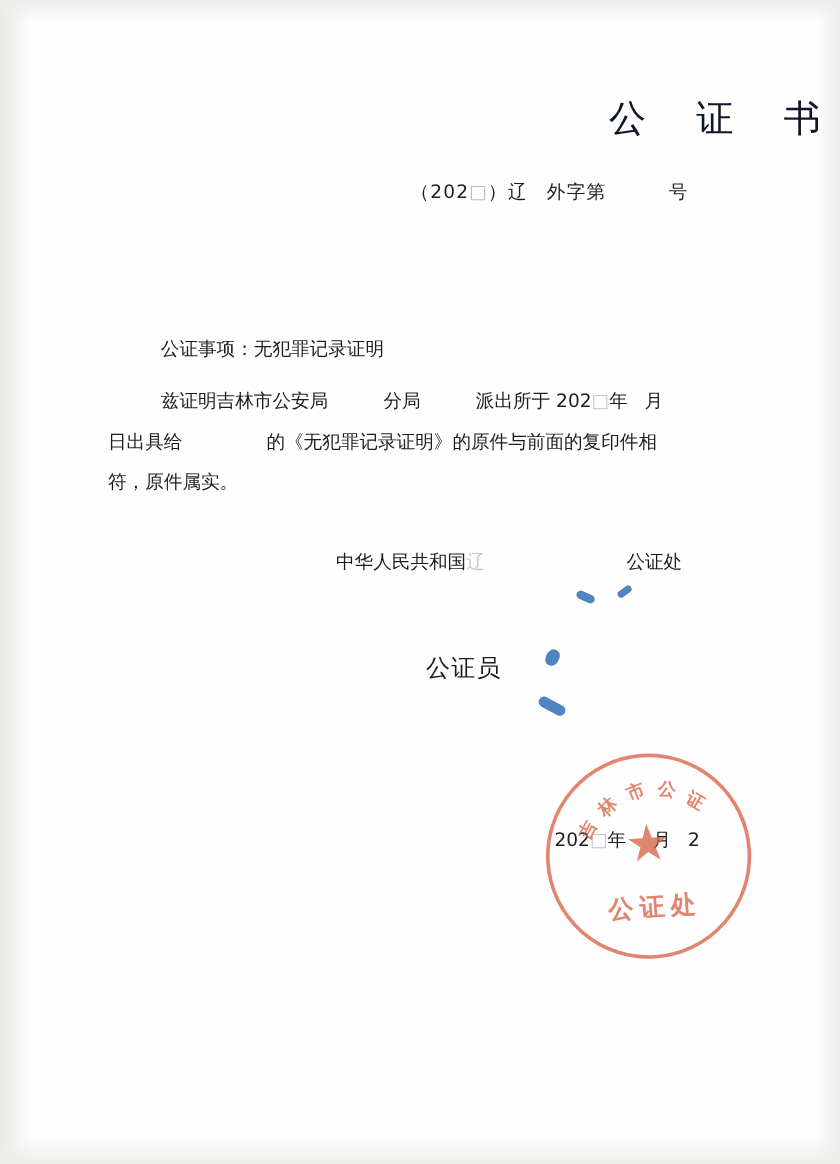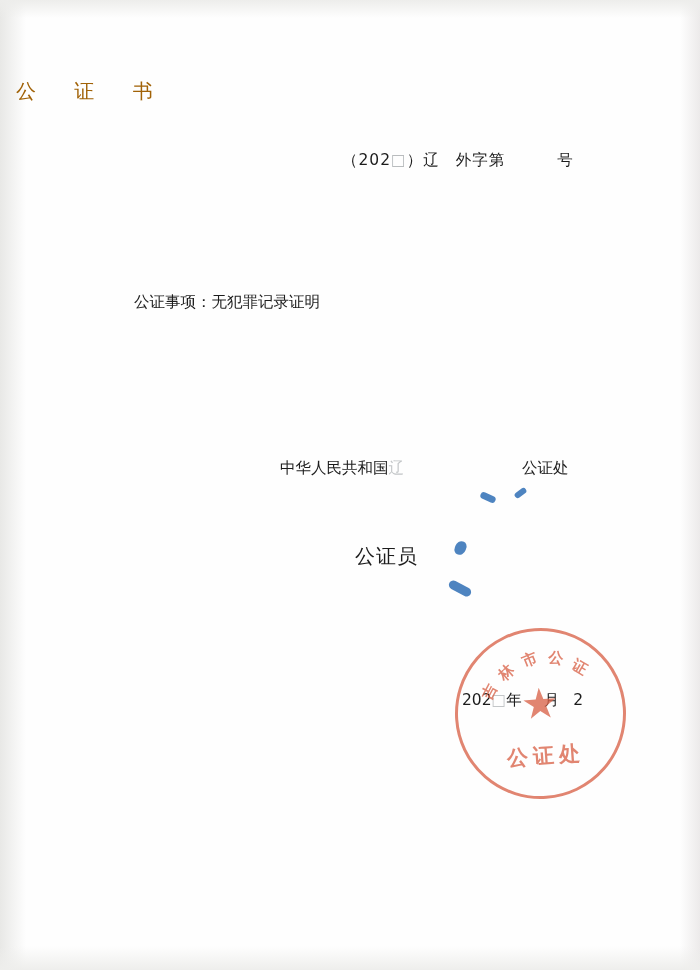--- a/index.html
+++ b/index.html
@@ -48,26 +48,26 @@
     width: 20px;
     background: linear-gradient(to left, #eceaea 0%, rgba(255,255,255,0) 100%);
     pointer-events: none;
   }
 
   .doc-title {
     position: absolute;
     top: 78px;
     left: 0;
     width: 700px;
-    text-align: left;
+    text-align: right;
     font-family: "DejaVu Serif", serif;
-    font-size: 20px;
+    font-size: 31px;
     letter-spacing: 16px;
     text-indent: 16px;
-    color: #a16207;
+    color: #0f172a;
     font-weight: 500;
   }
 
   .doc-number {
     position: absolute;
     top: 150px;
     left: 330px;
     font-family: "DejaVu Sans", sans-serif;
     font-size: 15.5px;
     color: #1c1c1c;
@@ -90,21 +90,21 @@
   .body-block {
     position: absolute;
     left: 90px;
     width: 530px;
     font-family: "DejaVu Sans", sans-serif;
     font-size: 15.5px;
     line-height: 34px;
     color: #1c1c1c;
   }
   .p-applicant { top: 196px; }
-  .p-matter { top: 285px; }
+  .p-matter { top: 274px; }
   .p-statement { top: 317px; }
 
   .indent { display: inline-block; width: 44px; }
   .gap-xs { display: inline-block; width: 14px; }
   .gap-s { display: inline-block; width: 26px; }
   .gap-m { display: inline-block; width: 46px; }
   .gap-l { display: inline-block; width: 70px; }
   .gap-xl { display: inline-block; width: 96px; }
   .ghost { color: #c3c6c8; }
 
@@ -240,20 +240,25 @@
 
   <div class="doc-number">
     <span>（202</span><span class="faded">□</span><span>）辽</span><span class="ghost">  </span><span class="blank-sm"></span><span>外字第</span><span class="blank"></span><span>号</span>
   </div>
 
 
   <div class="body-block p-matter">
     <span class="indent"></span><span>公证事项：</span><span>无犯罪记录证明</span>
   </div>
 
+  <div class="body-block p-statement">
+    <span class="indent"></span><span>兹证明吉林市公安局</span><span class="gap-m"></span><span>分局</span><span class="gap-m"></span><span>派出所于 202</span><span class="ghost">□</span><span>年</span><span class="gap-xs"></span><span>月</span><br>
+    <span>日出具给</span><span class="gap-l"></span><span>的《无犯罪记录证明》的原件与前面的复印件相</span><br>
+    <span>符，原件属实。</span>
+  </div>
 
   <div class="org-line">
     <span>中华人民共和国</span><span class="ghost">辽</span><span class="gap-org"></span><span>公证处</span>
   </div>
 
   <div class="notary-line">公证员</div>
 
   <div class="ink ink1"></div>
   <div class="ink ink2"></div>
   <div class="ink ink3"></div>

